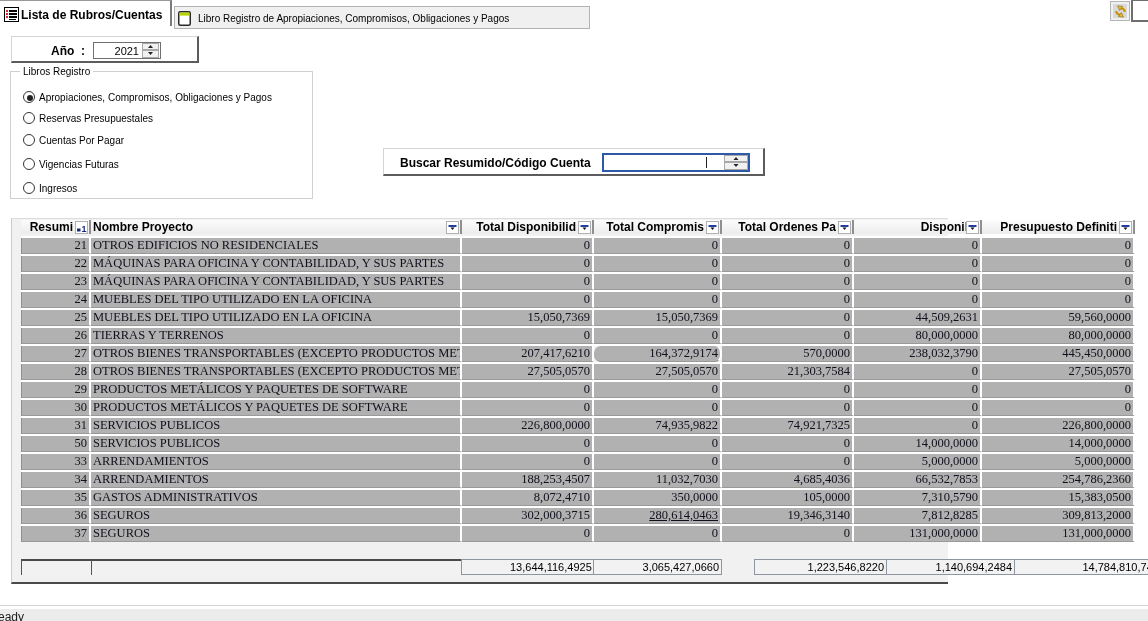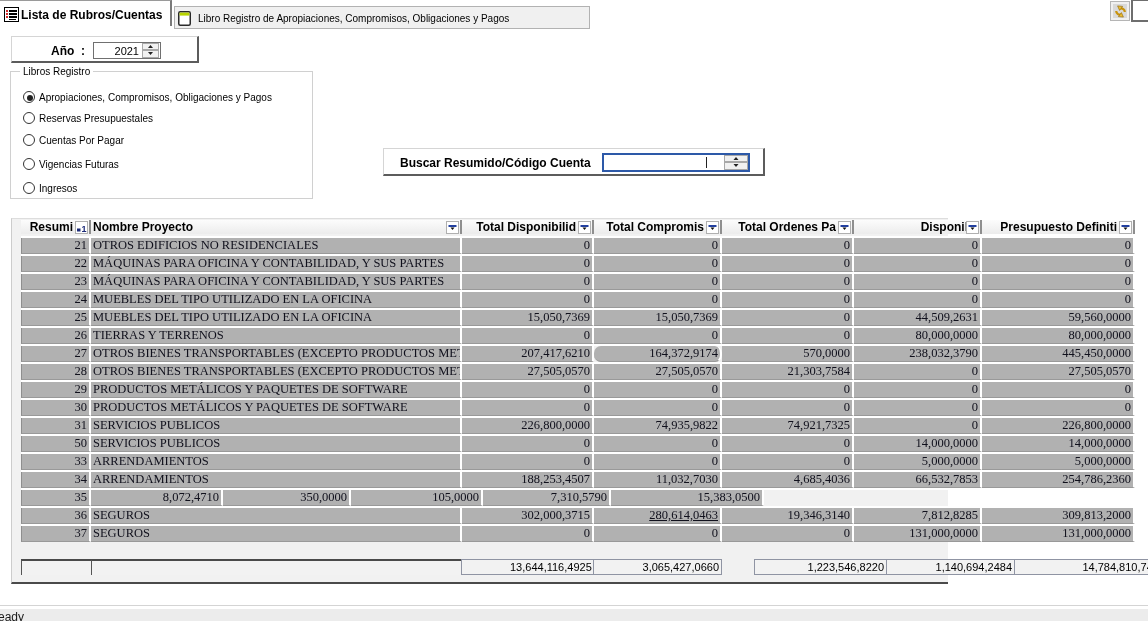--- a/index.html
+++ b/index.html
@@ -368,20 +368,21 @@
         <div class="c num" style="width: 70px;">34</div>
         <div class="c name" style="width: 371px;">ARRENDAMIENTOS</div>
         <div class="c num" style="width: 132px;">188,253,4507</div>
         <div class="c num" style="width: 128px;">11,032,7030</div>
         <div class="c num" style="width: 132px;">4,685,4036</div>
         <div class="c num" style="width: 128px;">66,532,7853</div>
         <div class="c num" style="width: 153px;">254,786,2360</div>
       </div>
       <div class="gr">
         <div class="c num" style="width: 70px;">35</div>
+        <div class="c name" style="width: 371px;">GASTOS ADMINISTRATIVOS</div>
         <div class="c num" style="width: 132px;">8,072,4710</div>
         <div class="c num" style="width: 128px;">350,0000</div>
         <div class="c num" style="width: 132px;">105,0000</div>
         <div class="c num" style="width: 128px;">7,310,5790</div>
         <div class="c num" style="width: 153px;">15,383,0500</div>
       </div>
       <div class="gr">
         <div class="c num" style="width: 70px;">36</div>
         <div class="c name" style="width: 371px;">SEGUROS</div>
         <div class="c num" style="width: 132px;">302,000,3715</div>

